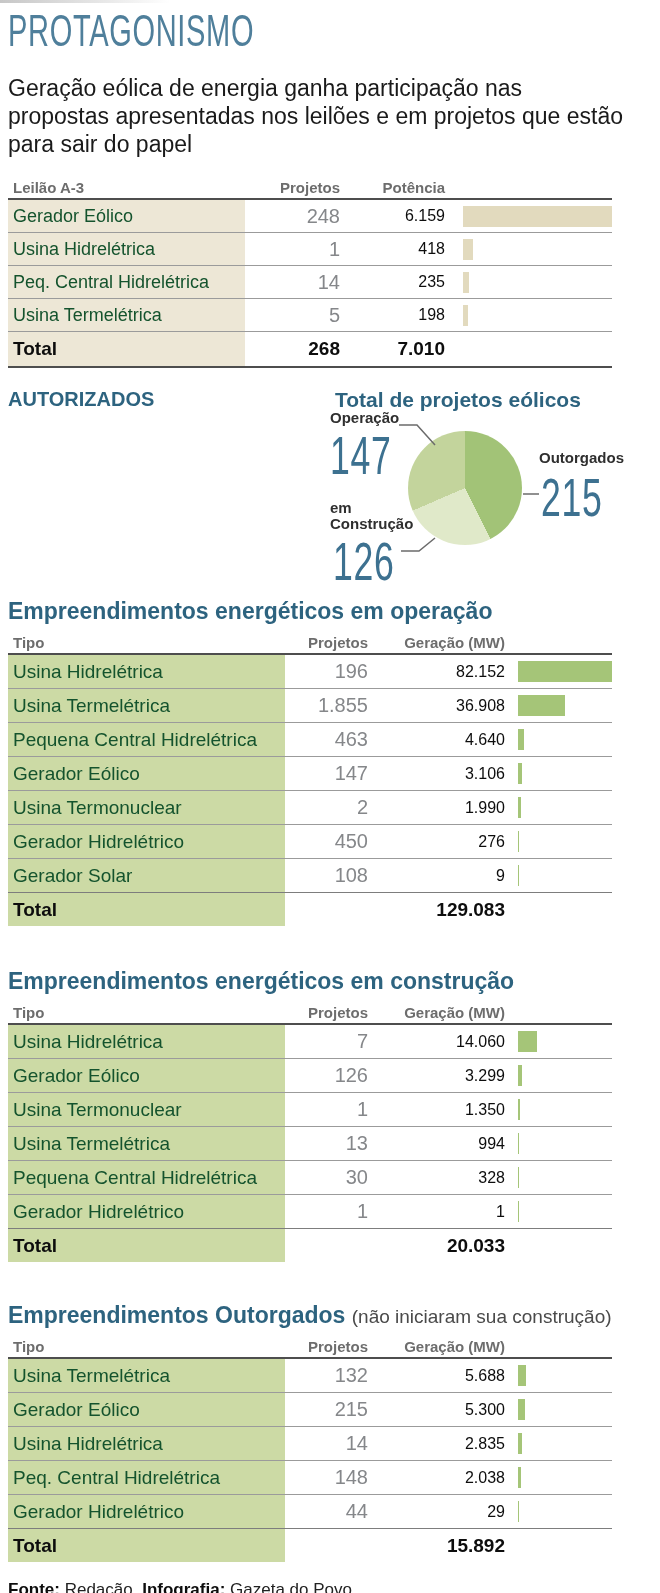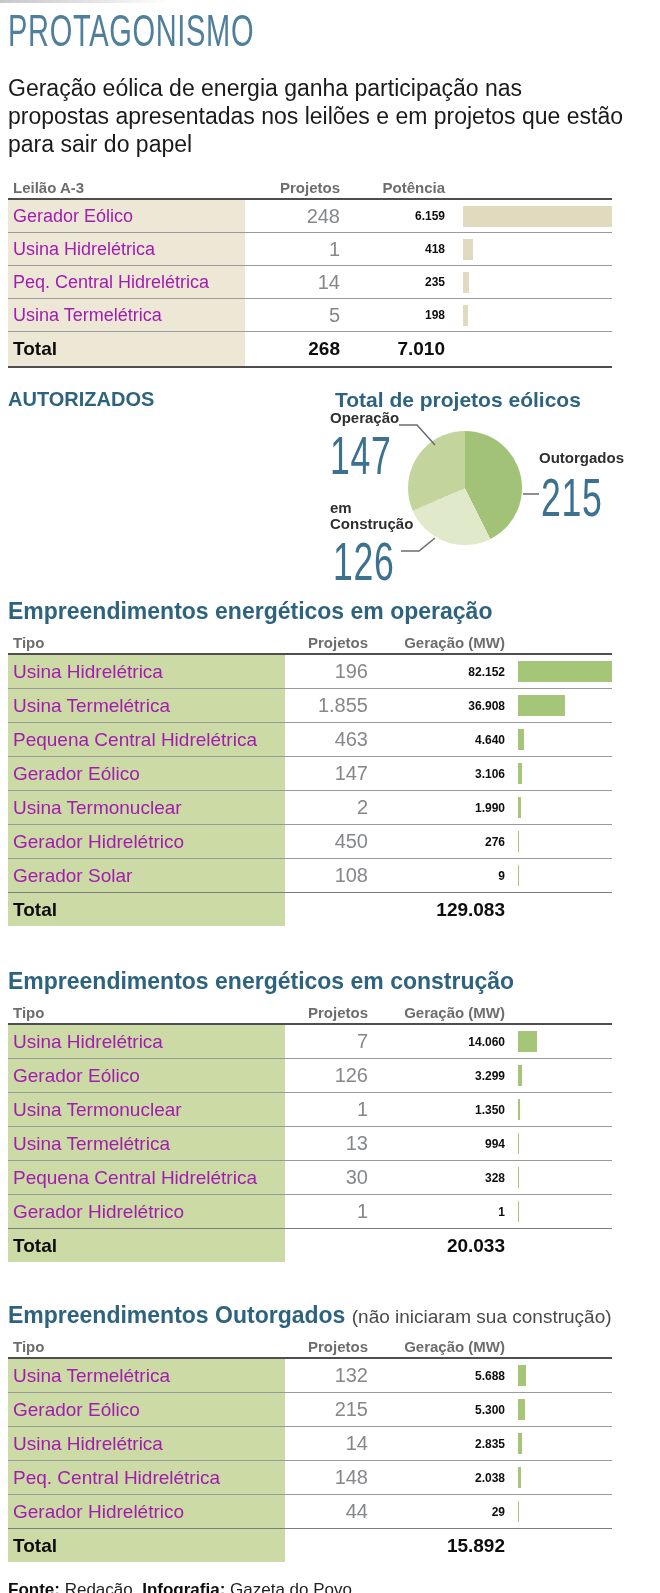--- a/index.html
+++ b/index.html
@@ -14,27 +14,27 @@
   .squeeze{display:inline-block;transform:scaleX(.66);transform-origin:0 50%;letter-spacing:1px;}
   .intro{margin:20px 0 0 0;font-size:23px;line-height:28px;color:#1a1a1a;max-width:648px;}
   
   .tbl{width:604px;margin-top:18px;}
   .t-row{display:grid;align-items:stretch;border-bottom:1px solid #9b9b9b;height:32px;}
   .beige .t-row{grid-template-columns:237px 95px 105px 1fr;}
   .green .t-row{grid-template-columns:277px 83px 137px 1fr;height:33px;}
   .t-head{height:22px !important;border-bottom:2px solid #4e4e4e;}
   .c{display:flex;align-items:center;min-width:0;}
   .proj,.val{justify-content:flex-end;}
-  .lab{padding-left:5px;font-size:19px;color:#a21caf;white-space:nowrap;overflow:hidden;}
+  .lab{padding-left:5px;font-size:19px;color:#14532d;white-space:nowrap;overflow:hidden;}
   .beige .lab{font-size:18px;}
   .beige .c.lab{background:#ede7d6;}
   .green .c.lab{background:#ccdaa5;}
   .t-head .c.lab{background:none !important;}
   .proj{font-size:20px;color:#85878a;}
-  .val{font-size:12px;font-weight:700;color:#0d0d0d;}
+  .val{font-size:16px;font-weight:400;color:#0d0d0d;}
   .t-head .c{font-size:15px;font-weight:700;color:#6d6d6d;}
   .barc{padding-left:18px;}
   .green .barc{padding-left:13px;}
   .bar{height:21px;align-self:center;}
   .t-total{height:34px;}
   .t-total .c{font-weight:700;color:#0d0d0d;font-size:19px;text-align:center;}
   .beige .t-total{border-bottom:2px solid #4e4e4e;}
   .green .t-total{border-bottom:none;}
   .green .t-row:nth-last-child(2){border-bottom:1.5px solid #7d7d7d;}
   

